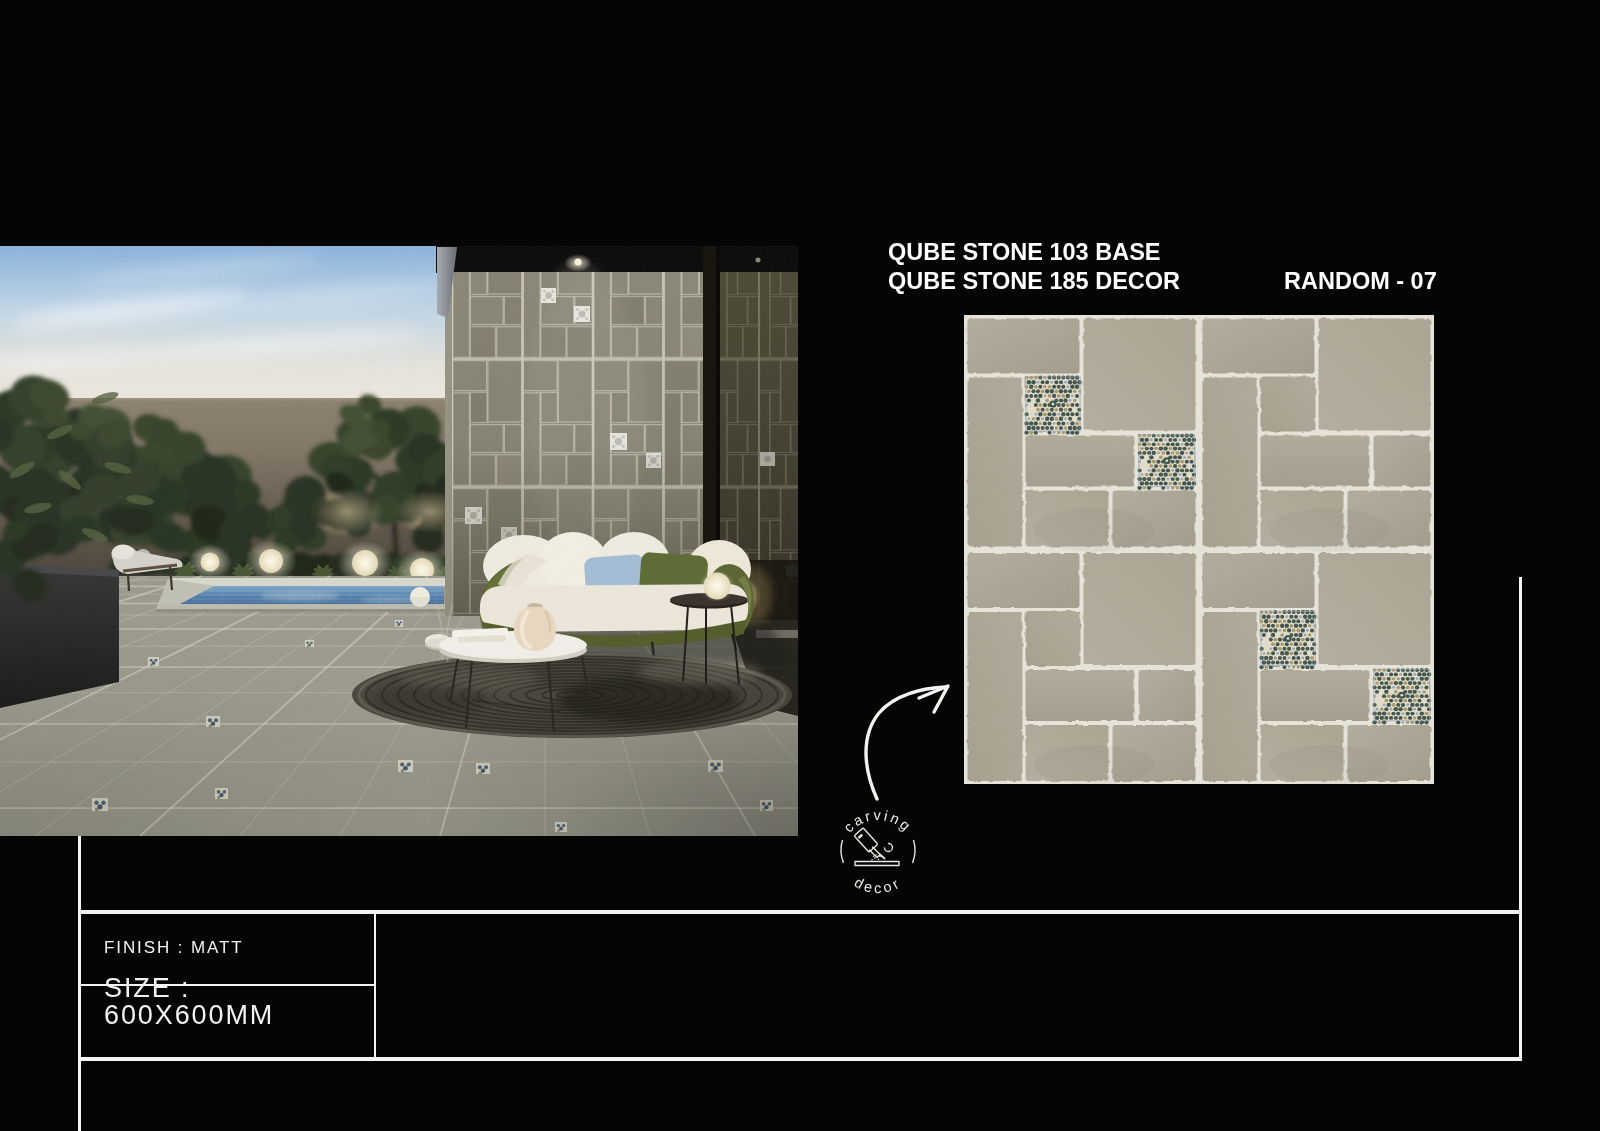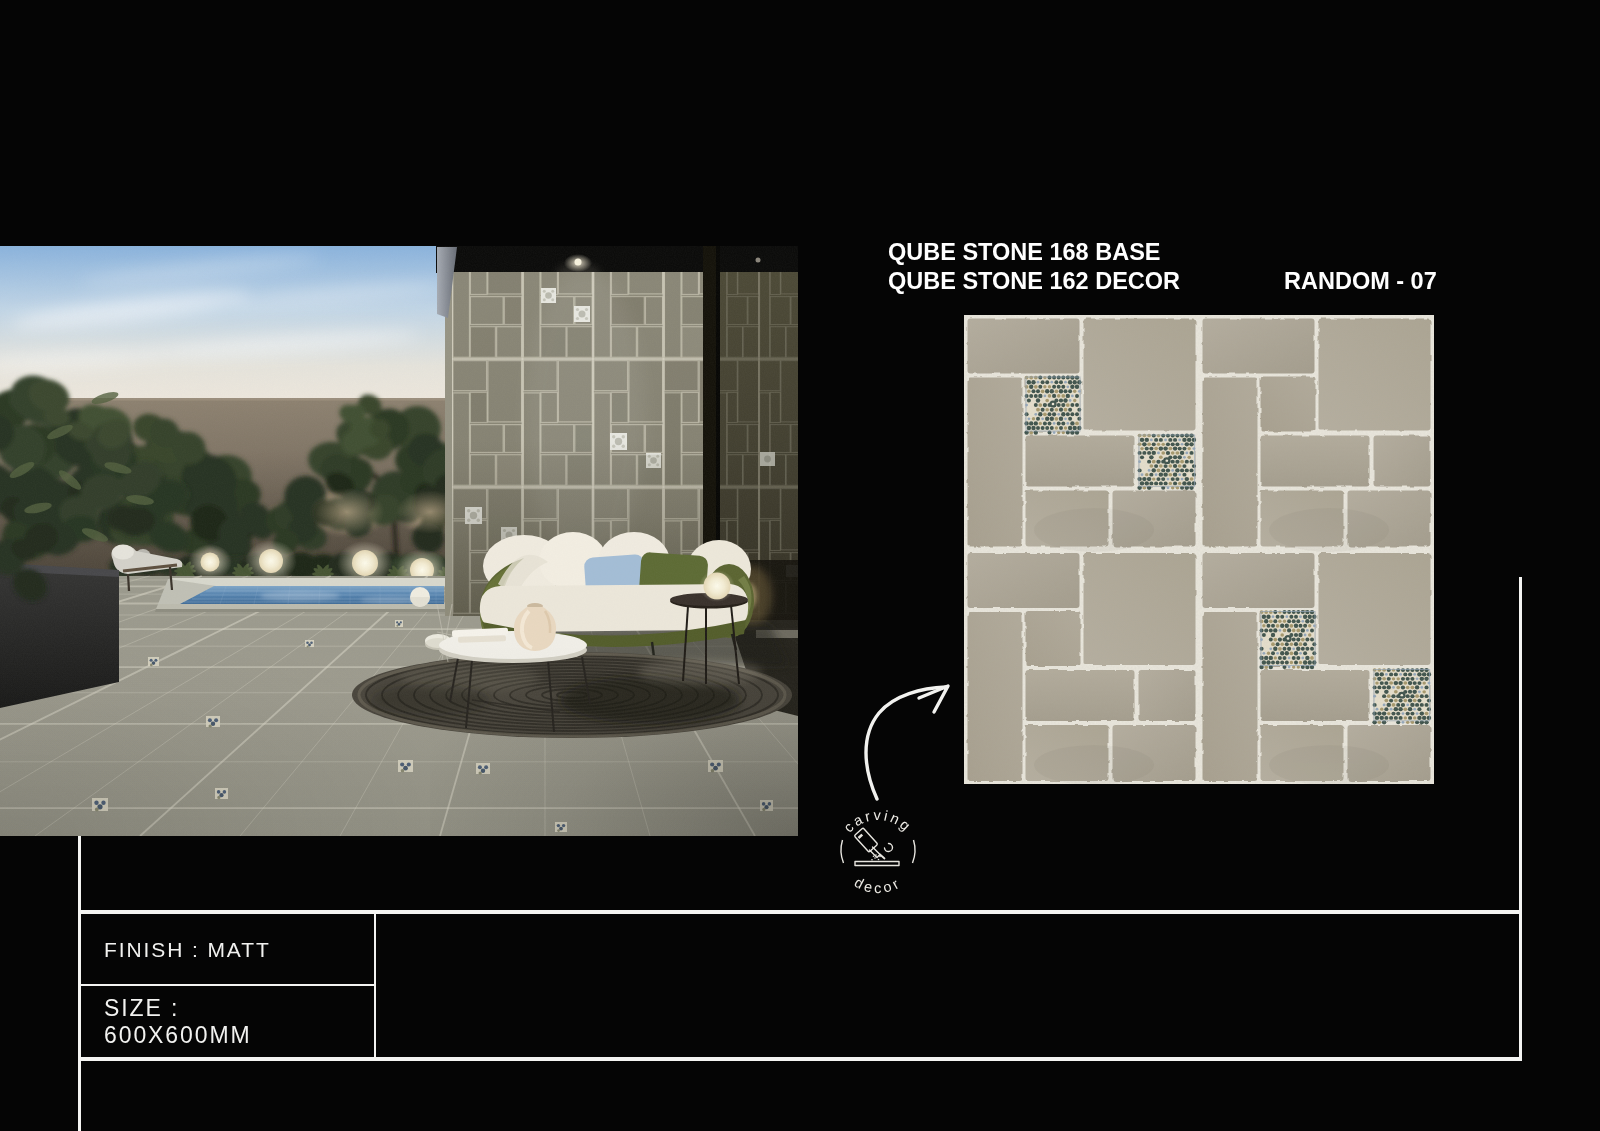--- a/index.html
+++ b/index.html
@@ -852,23 +852,23 @@
 </radialGradient>
 <rect x="0" y="620" width="420" height="216" fill="url(#cornerBL)"></rect>
 <rect x="430" y="640" width="368" height="196" fill="url(#cornerBR)"></rect>
 <filter id="pgrain">
         <feTurbulence type="fractalNoise" baseFrequency="0.9" numOctaves="2" seed="9"></feTurbulence>
         <feColorMatrix type="matrix" values="0 0 0 0 0.5 0 0 0 0 0.5 0 0 0 0 0.47 0 0 0 0.18 0"></feColorMatrix>
       </filter>
 <rect x="0" y="246" width="798" height="590" filter="url(#pgrain)" opacity="0.35"></rect>
 </svg>
 
-<div class="abs" style="left:888px;top:239px;color:#fff;font-weight:bold;font-size:23.5px;">QUBE STONE 168 BASE</div>
-
-<div class="abs" style="left:888px;top:268px;color:#fff;font-weight:bold;font-size:23.5px;">QUBE STONE 162 DECOR</div>
+<div class="abs" style="left:888px;top:239px;color:#fff;font-weight:bold;font-size:23.5px;">QUBE STONE 103 BASE</div>
+
+<div class="abs" style="left:888px;top:268px;color:#fff;font-weight:bold;font-size:23.5px;">QUBE STONE 185 DECOR</div>
 
 <div class="abs" style="left:1284px;top:268px;color:#fff;font-weight:bold;font-size:23.5px;">RANDOM - 07</div>
 
 <svg class="abs" style="left:964px;top:315px" width="470" height="469" viewBox="0 0 470 469">
 <defs>
 <linearGradient id="s1" x1="0" y1="0" x2="1" y2="1">
           <stop offset="0" stop-color="#b4ad9e"></stop>
           <stop offset="1" stop-color="#a39c8c"></stop>
         </linearGradient>
 <linearGradient id="s2" x1="1" y1="0" x2="0" y2="1">
@@ -1154,17 +1154,17 @@
 <div class="wline" style="left:80px;top:1057px;width:1442px;height:4px;"></div>
 
 <div class="wline" style="left:78px;top:836px;width:3px;height:295px;"></div>
 
 <div class="wline" style="left:1519px;top:577px;width:3px;height:484px;"></div>
 
 <div class="wline" style="left:374px;top:914px;width:2px;height:143px;"></div>
 
 <div class="wline" style="left:80px;top:984px;width:294px;height:2px;"></div>
 
-<div class="abs" style="left:104px;top:938px;color:#f2f2f0;font-size:21px;letter-spacing:1.9px;">FINISH : MATT</div>
-
-<div class="abs" style="left:104px;top:995px;color:#f2f2f0;font-size:23px;letter-spacing:1.9px;line-height:27px;">SIZE :<br>600X600MM</div>
+<div class="abs" style="left:104px;top:938px;color:#f2f2f0;font-size:17px;letter-spacing:1.9px;">FINISH : MATT</div>
+
+<div class="abs" style="left:104px;top:975px;color:#f2f2f0;font-size:27px;letter-spacing:1.9px;line-height:27px;">SIZE :<br>600X600MM</div>
 
 </div>
 
 </body></html>

